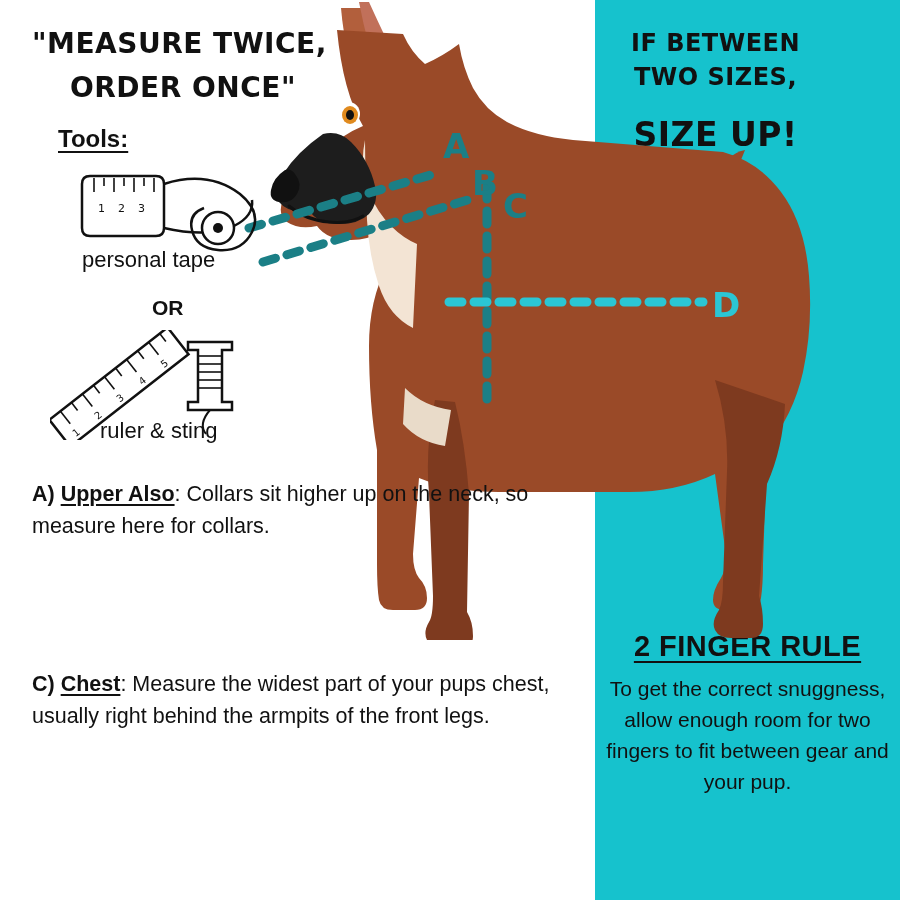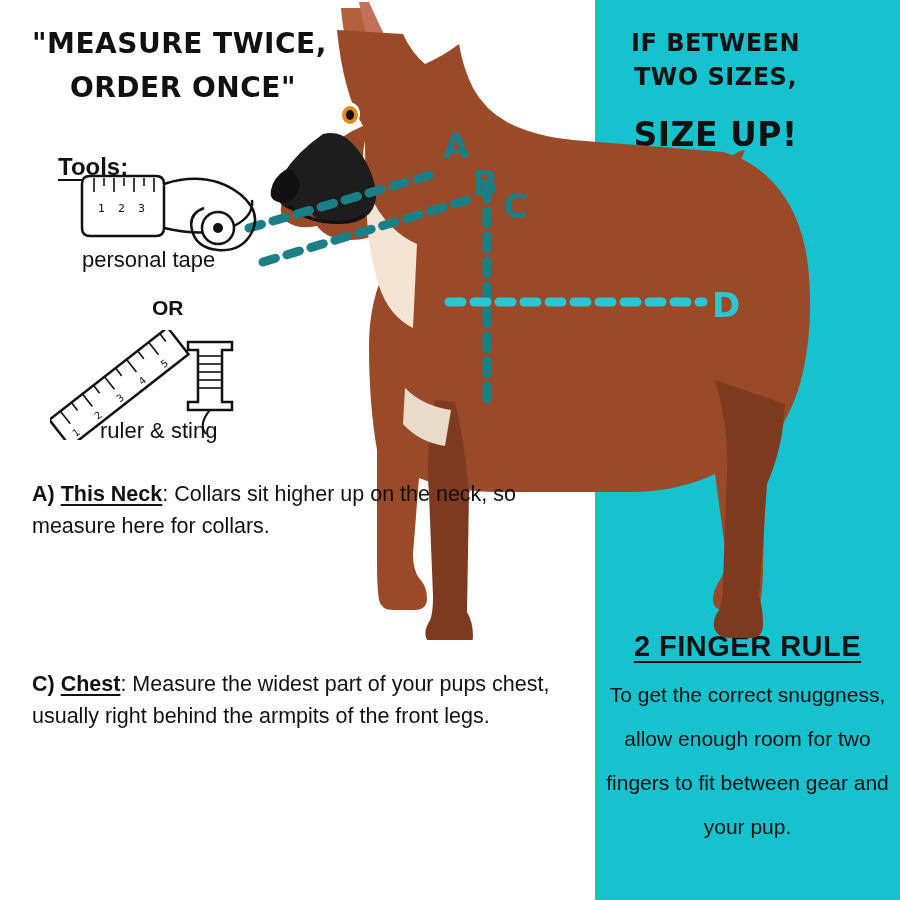--- a/index.html
+++ b/index.html
@@ -68,21 +68,21 @@
     font-size: 29px;
     text-transform: uppercase;
     letter-spacing: 0.5px;
     text-decoration: underline;
     text-underline-offset: 5px;
     margin-bottom: 10px;
   }
   .panel-bottom .rule-body {
     font-family: "Liberation Sans", sans-serif;
     font-size: 21px;
-    line-height: 44px;
+    line-height: 31px;
     padding: 0 6px;
   }
   
   .headline {
     position: absolute;
     top: 22px;
     left: 32px;
     width: 300px;
     color: #111111;
     font-family: "DejaVu Sans", sans-serif;
@@ -98,21 +98,20 @@
   .tools-label {
     position: absolute;
     top: 125px;
     left: 58px;
     font-family: "Liberation Sans", sans-serif;
     font-weight: 700;
     font-size: 24px;
     color: #111111;
     text-decoration: underline;
     text-underline-offset: 4px;
-    margin-top: 28px;
   }
   .caption {
     position: absolute;
     font-family: "Liberation Sans", sans-serif;
     font-size: 22px;
     color: #111111;
   }
   .caption-tape { top: 247px; left: 82px; }
   .caption-or {
     top: 296px;
@@ -339,21 +338,21 @@
         <line x1="148" y1="42" x2="172" y2="42"></line>
         <line x1="148" y1="50" x2="172" y2="50"></line>
         <line x1="148" y1="58" x2="172" y2="58"></line>
       </g>
       <path d="M160 80 q-12 14 -4 24" fill="none" stroke="#111111" stroke-width="2"></path>
     </g>
   </svg>
   <div class="caption caption-ruler">ruler &amp; sting</div>
 
   <div class="desc-block desc-a">
-    <b>A) </b><span class="key">This Neck</span><span>: Collars sit higher up on the neck, so measure here for collars.</span>
+    <b>A) </b><span class="key">Upper Also</span><span>: Collars sit higher up on the neck, so measure here for collars.</span>
   </div>
 
 
   <div class="desc-block desc-c">
     <b>C) </b><span class="key">Chest</span><span>: Measure the widest part of your pups chest, usually right behind the armpits of the front legs.</span>
   </div>
 
 
 </div>
 

